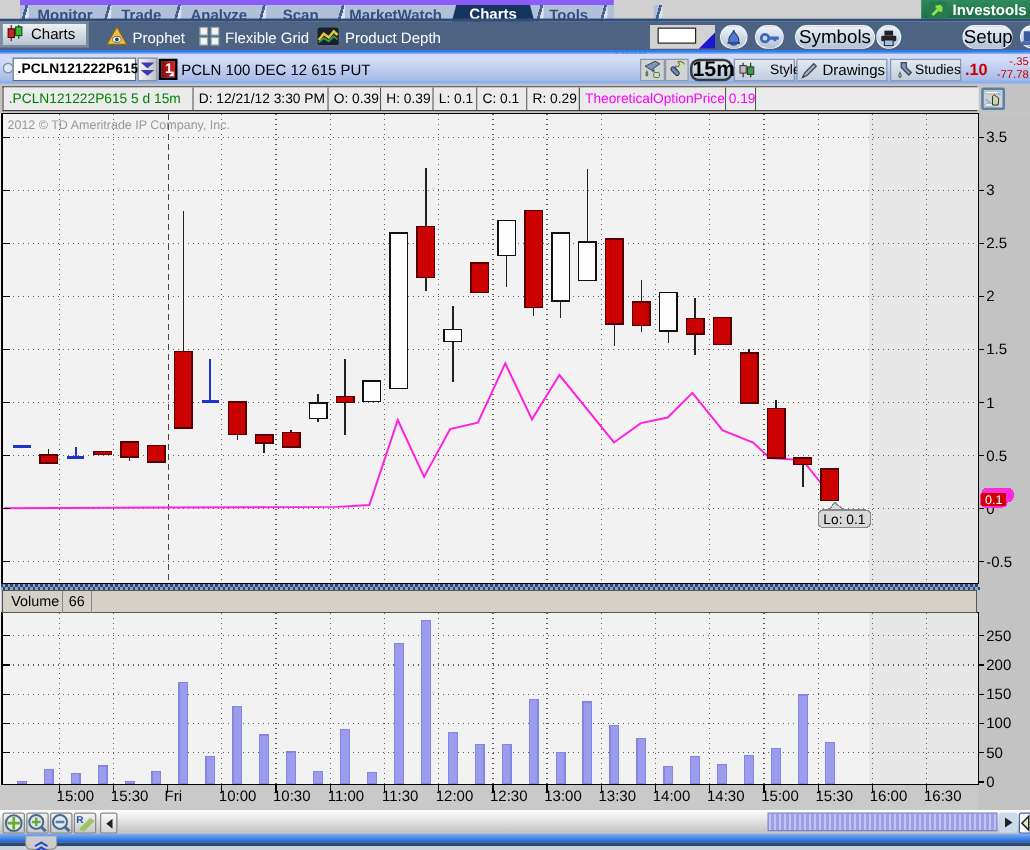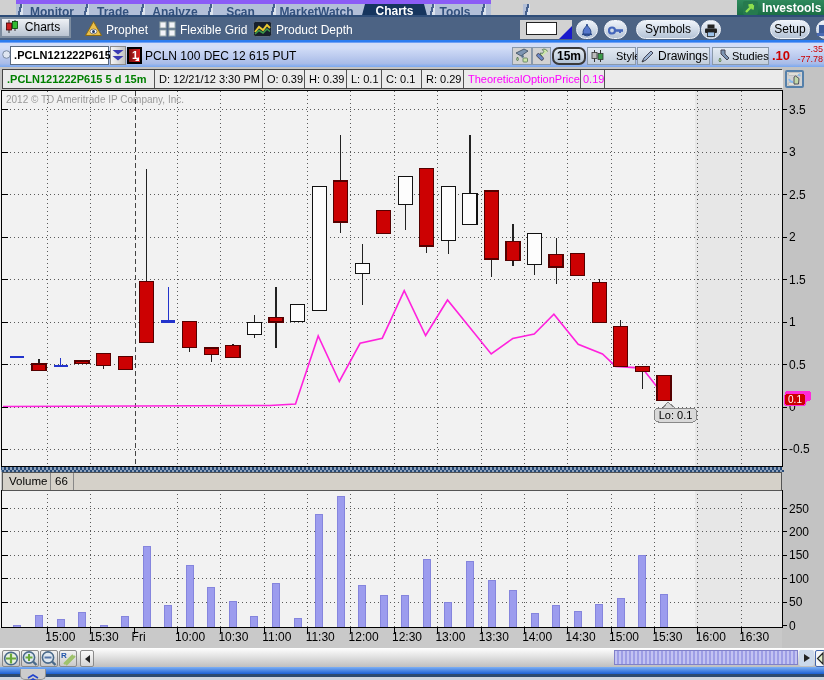--- a/index.html
+++ b/index.html
@@ -16,29 +16,29 @@
 .tsep { position:absolute; top:0; width:7px; height:15px; background:linear-gradient(105deg, #b2bfd8 40%, #46618e 40%, #46618e 60%, #dde4ee 60%, #dde4ee 85%, #b2bfd8 85%); }
 .tab { position:absolute; top:1px; height:14px; background:none; color:#33517e; font-size:12px; font-weight:bold; text-align:center; line-height:14px; }
 .tab.active { background:#16355e; color:#fff; top:0; height:15px; clip-path:polygon(4px 0, calc(100% - 4px) 0, 100% 100%, 0 100%); }
 #invbtn { position:absolute; left:737px; top:0; width:87px; height:15px; background:linear-gradient(#2f8a5c,#1b6e45); color:#fff; font-size:12px; font-weight:bold; line-height:16px; }
 #invbtn span.txt { position:absolute; left:25px; top:0; }
 
 
 #row2 { position:absolute; left:0; top:17px; width:824px; height:25px; background:#4c6384; border-bottom:2px solid #2b7cf0; color:#fff; font-size:12px; }
 #chartspill { left:8px; top:2px; width:71px; height:21px; background:linear-gradient(#eef1f5,#bac4d2); border:2px solid #7d8da0; color:#000; line-height:17px; text-align:center; padding-left:14px; }
 .r2lbl { position:absolute; top:6px; color:#fff; }
-.rpill { position:absolute; top:3px; height:19px; background:linear-gradient(#eef3fa,#b4c3d6); border:1px solid #f2f5fa; border-radius:10px; color:#000; font-size:12px; text-align:center; line-height:17px; }
+.rpill { position:absolute; top:3px; height:19px; background:linear-gradient(#eef3fa,#b4c3d6); border:1px solid #f2f5fa; border-radius:10px; color:#000; font-size:15px; text-align:center; line-height:17px; }
 
 
 #row3 { position:absolute; left:0; top:42px; width:824px; height:25px; background:linear-gradient(#d2ddf7 20%,#a9bce8 85%,#7aa8f0); border-top:1px solid #6ea0f5; }
 #symbox { position:absolute; left:10px; top:3px; width:99px; height:19px; background:#fff; border:1px solid #5a6a80; font-size:11px; font-weight:bold; line-height:17px; padding-left:3px; color:#000; letter-spacing:0.1px; }
 #onebox { position:absolute; left:127px; top:4px; width:15px; height:17px; background:linear-gradient(90deg,#7a0f0f,#e02020); border:2px solid #000; color:#fff; font-size:11px; font-weight:bold; line-height:13px; padding-left:3px; }
 #desc3 { position:absolute; left:145px; top:6px; font-size:12px; color:#000; }
 .mbtn { position:absolute; top:4px; height:18px; background:linear-gradient(#e3eaf3,#c2cedc); border:1px solid #8a99aa; font-size:11px; color:#000; line-height:16px; }
-#btn15m { position:absolute; left:552px; top:4px; width:34px; height:18px; background:linear-gradient(#e2eaf2,#b2c2d4); border:2px solid #3a3a3a; border-radius:7px; font-size:12px; font-weight:bold; text-align:center; line-height:14px; }
+#btn15m { position:absolute; left:552px; top:4px; width:34px; height:18px; background:linear-gradient(#e2eaf2,#b2c2d4); border:2px solid #3a3a3a; border-radius:7px; font-size:17px; font-weight:bold; text-align:center; line-height:14px; }
 #lastpx { position:absolute; left:772px; top:5px; font-size:13px; font-weight:bold; color:#cc0000; }
 #chg { position:absolute; left:795px; top:1px; width:28px; font-size:9px; color:#cc0000; text-align:right; line-height:10px; }
 
 
 #row4 { position:absolute; left:0; top:67px; width:824px; height:23px; background:#c3c3c3; }
 #row4 .cells { position:absolute; left:2px; top:2px; width:780px; height:20px; background:#ebebeb; border-top:1px solid #444; border-bottom:1px solid #444; border-left:1px solid #444; }
 .c4 { position:absolute; top:0; height:18px; border-right:1px solid #555; font-size:11px; color:#000; line-height:18px; padding-left:4px; background:#ebebeb; white-space:nowrap; overflow:hidden; }
 #handbtn { position:absolute; left:785px; top:3px; width:19px; height:18px; background:#d2d2d2; border:2px solid #5580aa; border-radius:2px; }
 
 
@@ -180,21 +180,21 @@
           <path d="M5 1 L9 1 L9 5 L13 9 L11 11 L5 5 Z" fill="#7d95b2" stroke="#445"></path>
           <path d="M4 9 C3 11 2.5 12 4 13 C5.5 12 5 11 4 9 Z" fill="#cde6a8" stroke="#575"></path>
         </svg>
   </div>
   <div id="lastpx">.10</div>
   <div id="chg">-.35<br>-77.78</div>
 </div>
 
 <div id="row4">
   <div class="cells">
-    <div class="c4" style="left:0;width:152px;color:#008000;font-weight:bold;">.PCLN121222P615 5 d 15m</div>
+    <div class="c4" style="left:0;width:152px;color:#008000;font-weight:normal;">.PCLN121222P615 5 d 15m</div>
     <div class="c4" style="left:152px;width:108px;">D: 12/21/12 3:30 PM</div>
     <div class="c4" style="left:260px;width:42px;">O: 0.39</div>
     <div class="c4" style="left:302px;width:42px;">H: 0.39</div>
     <div class="c4" style="left:344px;width:35px;">L: 0.1</div>
     <div class="c4" style="left:379px;width:40px;">C: 0.1</div>
     <div class="c4" style="left:419px;width:42px;">R: 0.29</div>
     <div class="c4" style="left:461px;width:117px;color:#ff00ff;">TheoreticalOptionPrice</div>
     <div class="c4" style="left:578px;width:24px;color:#ff00ff;padding-left:2px;">0.19</div>
     <div class="c4" style="left:602px;width:178px;border-right:none;"></div>
   </div>

